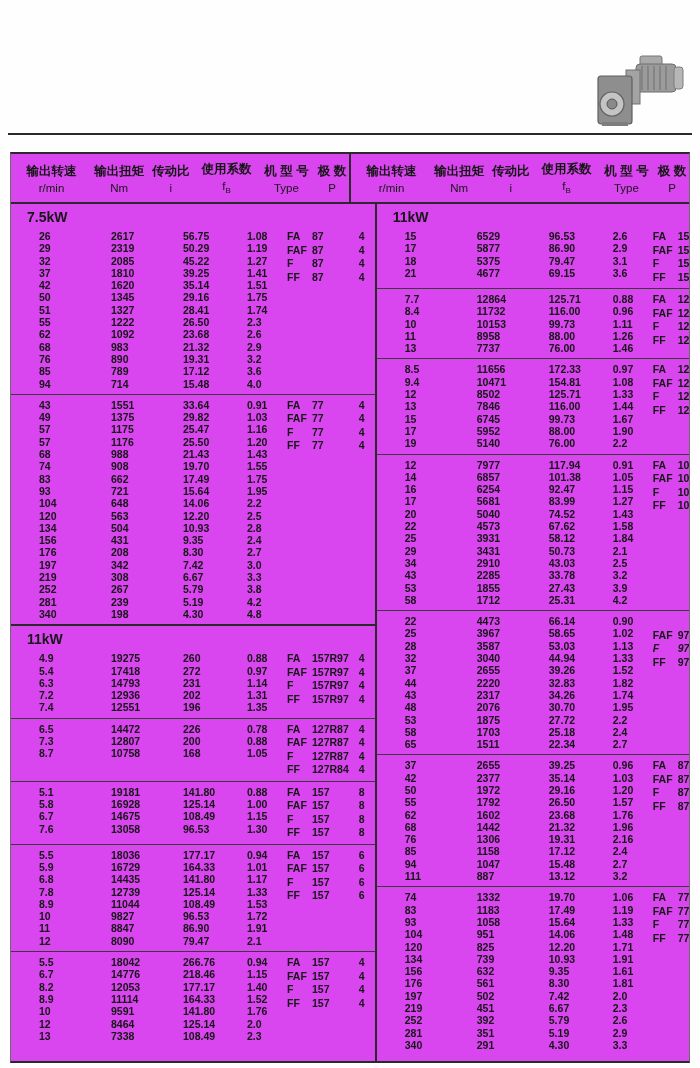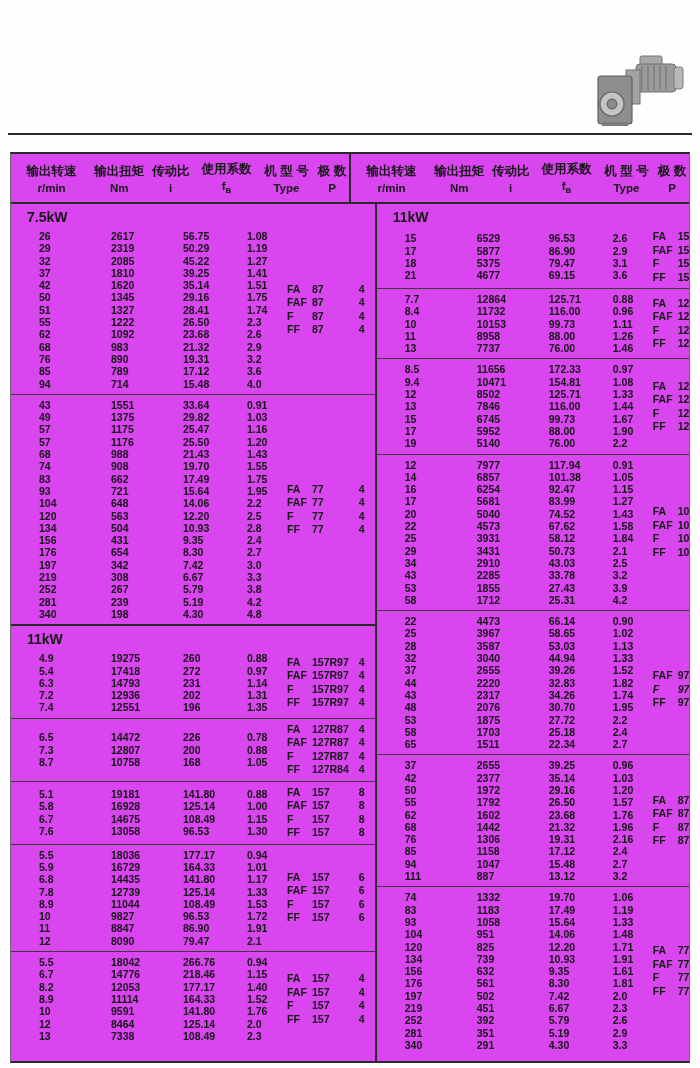--- a/index.html
+++ b/index.html
@@ -33,31 +33,31 @@
   }
   .thead{ display:flex; border-bottom:2px solid #2a2a2a; height:50px; flex:0 0 50px; }
   .thead .half{
     flex:1; display:grid;
     grid-template-columns:24% 16% 14.5% 18.5% 17% 10%;
     align-items:center;
   }
   .half + .half{ border-left:2px solid #2a2a2a; }
   .hcell{ text-align:center; }
   .hcell .cn{ font-size:12.5px; font-weight:bold; white-space:pre; }
-  .hcell .en{ font-size:11.5px; font-weight:bold; margin-top:2px; }
+  .hcell .en{ font-size:11.5px; font-weight:normal; margin-top:2px; }
   .hcell sub{ font-size:8px; }
 
   .tbody{ flex:1; display:flex; align-items:stretch; overflow:hidden; }
   .tbody .half{ flex:1; display:flex; flex-direction:column; }
 
   .sec-label{ font-size:14px; font-weight:bold; padding:5px 0 1px 16px; }
   .sep{ border-top:1px solid #3a3a3a; }
   .sep.thick{ border-top:2px solid #2a2a2a; }
 
-  .block{ display:flex; align-items:center; padding:4px 0; }
+  .block{ display:flex; padding:4px 0; }
   .rows{ width:274px; padding-left:28px; flex:0 0 274px; }
   .row{
     display:grid; grid-template-columns:72px 72px 64px 38px;
     font-size:10.5px; font-weight:bold; line-height:12.3px;
     white-space:nowrap;
   }
   .types{ flex:1; padding-left:2px; }
   .typerow{
     display:grid; grid-template-columns:1fr 26px;
     font-size:10.5px; font-weight:bold; line-height:13.5px;
@@ -322,21 +322,21 @@
                 <div class="cell">2.8</div>
               </div>
               <div class="row">
                 <div class="cell">156</div>
                 <div class="cell">431</div>
                 <div class="cell">9.35</div>
                 <div class="cell">2.4</div>
               </div>
               <div class="row">
                 <div class="cell">176</div>
-                <div class="cell">654</div>
+                <div class="cell">208</div>
                 <div class="cell">8.30</div>
                 <div class="cell">2.7</div>
               </div>
               <div class="row">
                 <div class="cell">197</div>
                 <div class="cell">342</div>
                 <div class="cell">7.42</div>
                 <div class="cell">3.0</div>
               </div>
               <div class="row">

